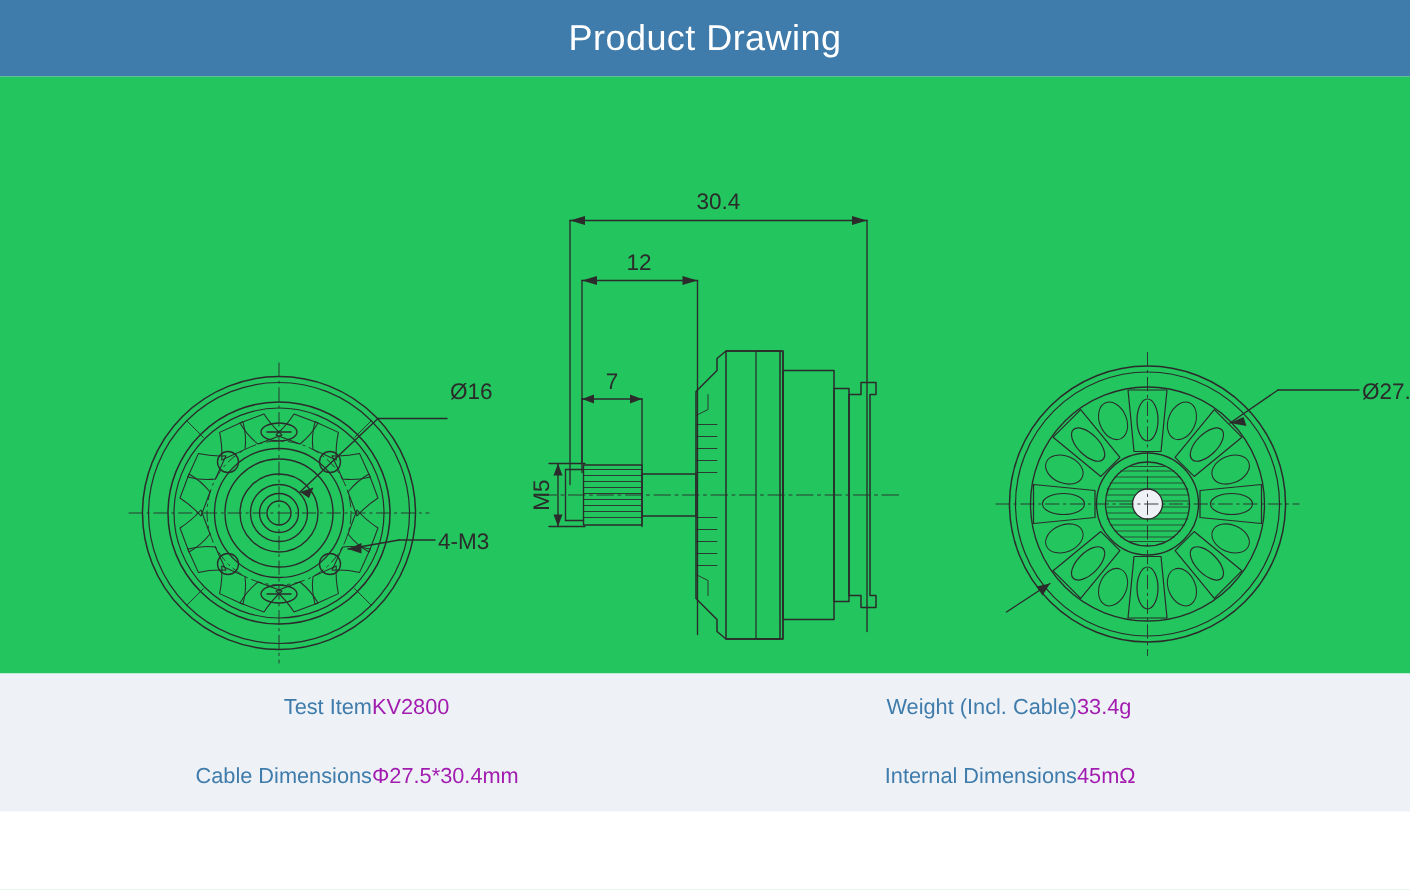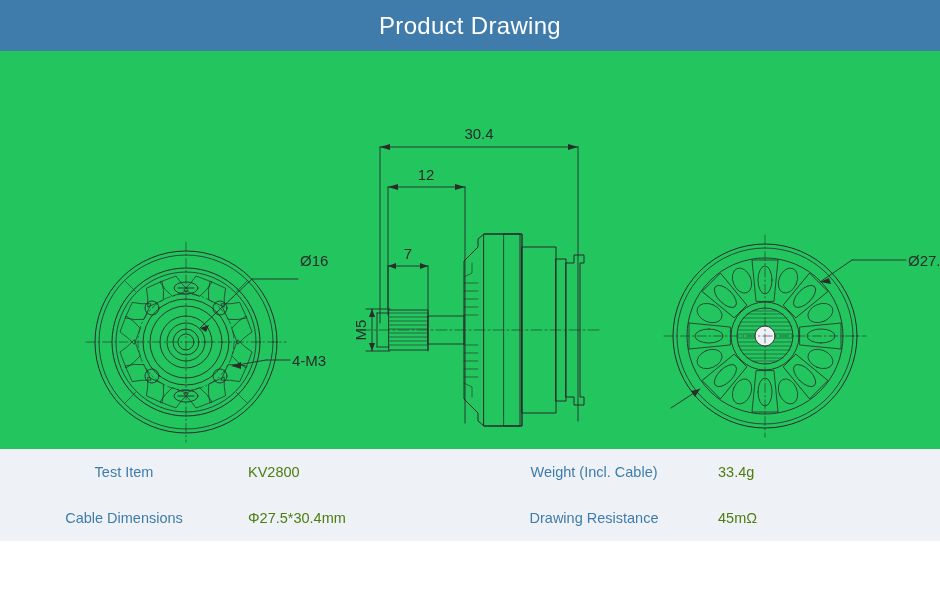--- a/index.html
+++ b/index.html
@@ -61,24 +61,24 @@
     table-layout: fixed;
   }
   table.specs-table td {
     font-size: 14.5px;
     padding: 0;
     height: 46px;
     vertical-align: middle;
   }
   td.label {
     color: #3f7cab;
-    text-align: center;
+    text-align: right;
   }
   td.value {
-    color: #4d7c0f;
+    color: #a21caf;
   }
   col.c1 { width: 248px; }
   col.c2 { width: 222px; }
   col.c3 { width: 248px; }
   col.c4 { width: 222px; }
 </style>
 </head>
 <body>
 
 <div class="page">
@@ -391,20 +391,20 @@
       <tbody>
         <tr>
           <td class="label">Test Item</td>
           <td class="value">KV2800</td>
           <td class="label">Weight (Incl. Cable)</td>
           <td class="value">33.4g</td>
         </tr>
         <tr>
           <td class="label">Cable Dimensions</td>
           <td class="value">Φ27.5*30.4mm</td>
-          <td class="label">Drawing Resistance</td>
+          <td class="label">Internal Dimensions</td>
           <td class="value">45mΩ</td>
         </tr>
       </tbody>
     </table>
   </div>
 
 </div>
 
 </body></html>

